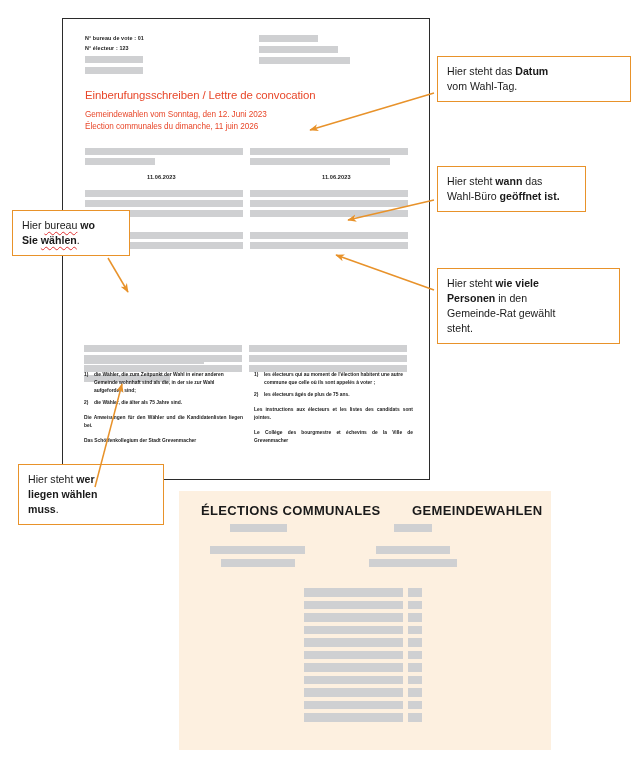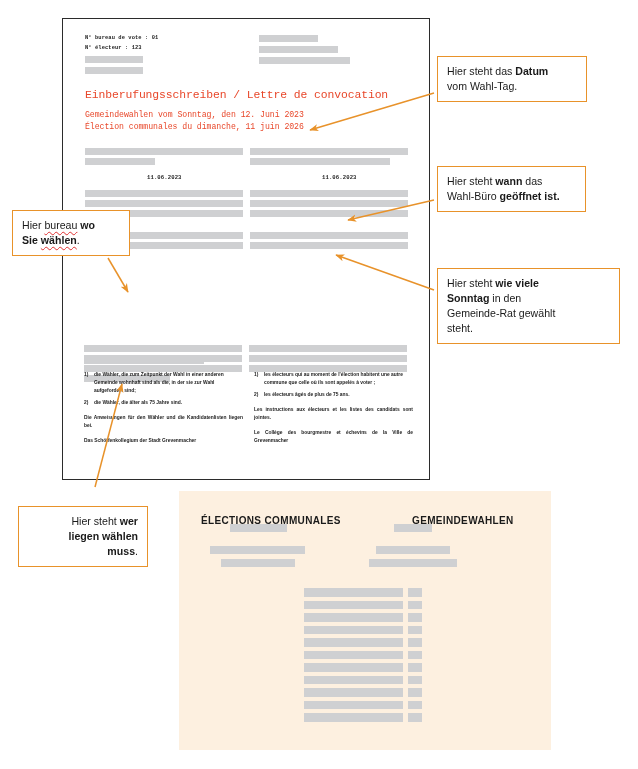--- a/index.html
+++ b/index.html
@@ -32,21 +32,20 @@
     background: #ffffff;
     border: 1px solid #2b2b2b;
     box-sizing: border-box;
   }
 
   .doc-inner {
     position: absolute;
     left: 0; top: 0; right: 0; bottom: 0;
     padding: 12px 14px;
     box-sizing: border-box;
-    font-family: Liberation Mono, monospace;
   }
 
   .doc-meta {
     font-size: 5.4px;
     color: #1c1c1c;
     line-height: 1.85;
     font-weight: 600;
     letter-spacing: 0.1px;
   }
 
@@ -197,25 +196,25 @@
     background: #ffffff;
     box-sizing: border-box;
     padding: 7px 9px;
     font-size: 10.6px;
     line-height: 1.42;
     color: #1a1a1a;
     z-index: 6;
   }
   .callout b { font-weight: 700; }
 
-  .co-datum   { left: 437px; top: 56px;  width: 150px; }
+  .co-datum   { left: 437px; top: 56px;  width: 194px; }
   .co-wann    { left: 437px; top: 166px; width: 149px; }
   .co-personen{ left: 437px; top: 268px; width: 183px; }
   .co-wo      { left: 12px;  top: 210px; width: 118px; }
-  .co-wer     { left: 18px;  top: 506px; width: 130px; text-align: right; }
+  .co-wer     { left: 18px;  top: 464px; width: 146px; }
 
   
   .sq {
     text-decoration: underline;
     text-decoration-style: wavy;
     text-decoration-color: #e03030;
     text-decoration-thickness: 1px;
     text-underline-offset: 1.5px;
   }
 
@@ -223,22 +222,22 @@
   .ballot-panel {
     position: absolute;
     left: 179px;
     top: 491px;
     width: 372px;
     height: 259px;
     background: #fdf0e0;
   }
   .ballot-head {
     position: absolute;
-    top: 24px;
-    font-size: 10px;
+    top: 12px;
+    font-size: 13px;
     font-weight: 700;
     color: #1a1a1a;
     letter-spacing: 0.35px;
   }
   .bh-fr { left: 22px; }
   .bh-de { left: 233px; }
 
   .ballot-panel .pbar {
     position: absolute;
     background: #cfd0d2;
@@ -478,21 +477,21 @@
     <span>vom Wahl-Tag.</span>
   </div>
 
   <div class="callout co-wann">
     <span>Hier steht </span><b>wann</b><span> das</span><br>
     <span>Wahl-Büro </span><b>geöffnet ist.</b>
   </div>
 
   <div class="callout co-personen">
     <span>Hier steht </span><b>wie viele</b><br>
-    <b>Sonntag</b><span> in den</span><br>
+    <b>Personen</b><span> in den</span><br>
     <span>Gemeinde-Rat gewählt</span><br>
     <span>steht.</span>
   </div>
 
   <div class="callout co-wo">
     <span>Hier </span><span class="sq">bureau</span><span> </span><b>wo</b><br>
     <b>Sie </b><b class="sq">wählen</b><span>.</span>
   </div>
 
   <div class="callout co-wer">

